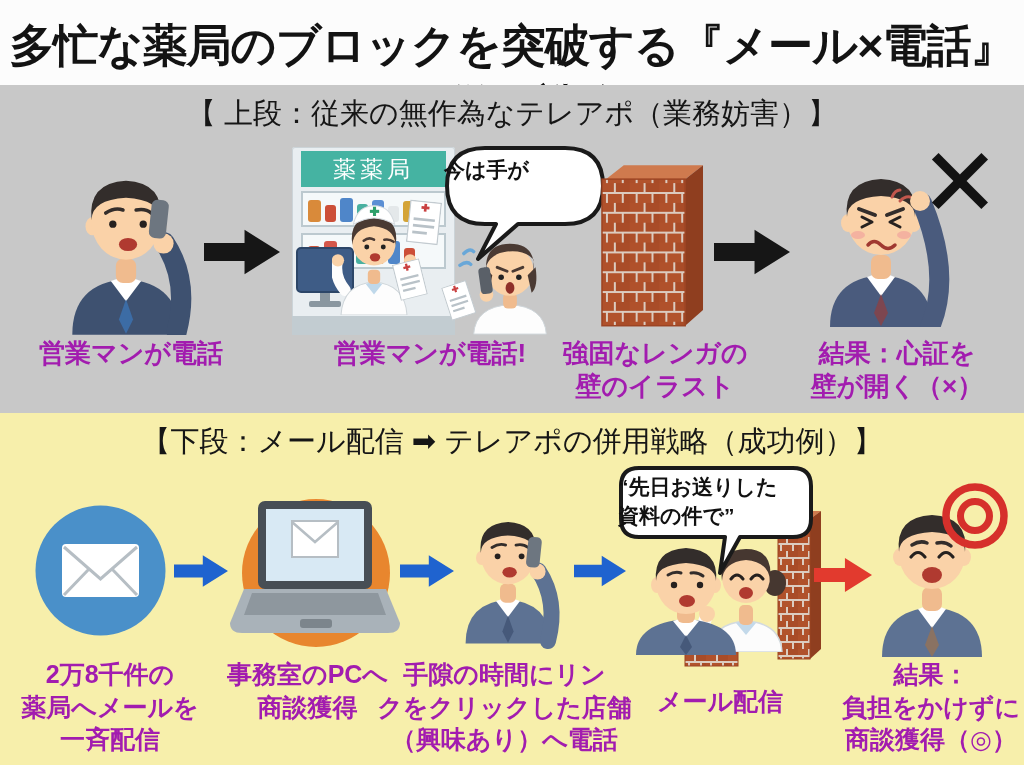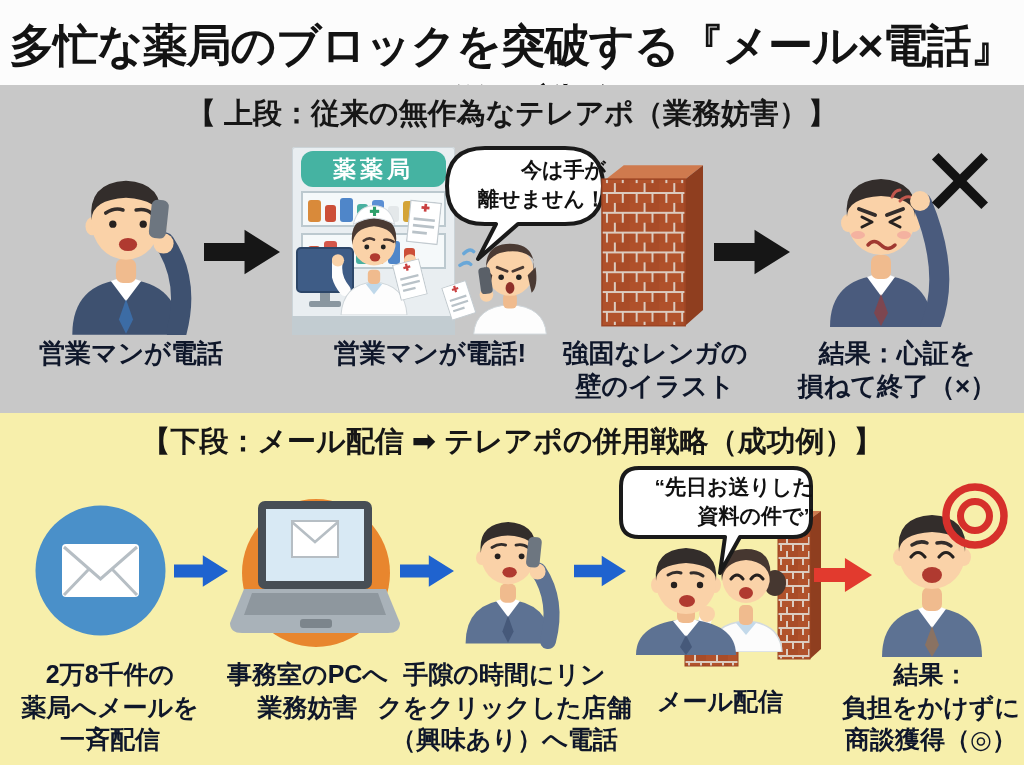--- a/index.html
+++ b/index.html
@@ -5,39 +5,39 @@
   *{margin:0;padding:0;box-sizing:border-box}
   body{width:1024px;height:765px;overflow:hidden;background:#fff;
        font-family:"Liberation Sans","DejaVu Sans",sans-serif;color:#141414}
   .canvas{position:relative;width:1024px;height:765px;background:#fcfcfc}
   .title{position:absolute;top:16px;left:0;width:100%;text-align:center;
          font-size:45px;font-weight:900;letter-spacing:-1px;color:#131313}
   .sec{position:absolute;left:0;width:1024px;overflow:hidden}
   .top-sec{top:85px;height:328px;background:#c8c8c8}
   .bottom-sec{top:413px;height:400px;background:#f7efab}
   .sec-header{position:absolute;top:9px;left:0;width:100%;text-align:center;
-              font-size:29px;font-weight:700;color:#161616}
+              font-size:29px;font-weight:400;color:#161616}
   .fig{position:absolute}
   .fig svg{width:100%;height:100%;display:block}
   .person{--skin:#fad2a8;--hair:#332d2b;--suit:#3e5170;--tie:#3c6ca5}
   .man-gray{--suit:#5d7293;--tie:#46597a}
   .man-upset{--suit:#4a5b7d;--tie:#7d4650}
   .man-happy{--suit:#5d7293;--tie:#8a7262}
-  .cap{position:absolute;text-align:center;font-weight:800;color:#0f172a}
+  .cap{position:absolute;text-align:center;font-weight:800;color:#a21caf}
   .top-sec .cap{font-size:26px;line-height:1.26}
   .bottom-sec .cap{font-size:25px;line-height:1.3}
   .bubble{position:absolute}
   .bubble svg{position:absolute;left:0;top:0;width:100%;height:100%}
-  .bubble-text{position:absolute;left:0;right:0;text-align:right;
+  .bubble-text{position:absolute;left:0;right:0;text-align:left;
                font-weight:800;font-size:21px;line-height:1.38;color:#111}
   .cross-mark{position:absolute;font-size:96px;font-weight:900;line-height:1;color:#121212;text-align:center}
   .store{position:absolute;left:292px;top:62px;width:163px;height:188px;
          background:#e9eef1;border-radius:3px;box-shadow:inset 0 0 0 1px #ccd4d8}
   .store-sign{position:absolute;left:9px;top:4px;width:145px;height:36px;background:#45b3a2;
-              border-radius:12px;color:#fff;font-size:23px;font-weight:700;text-align:center;
+              border-radius:0;color:#fff;font-size:23px;font-weight:400;text-align:center;
               line-height:36px;letter-spacing:4px}
   .shelf{position:absolute;left:9px;width:145px;height:36px;background:#f5f9fa;
          border:2px solid #bcc9cf;display:flex;align-items:flex-end;gap:4px;padding:3px 5px}
   .shelf i{display:block;border-radius:3px}
   .counter{position:absolute;left:0;bottom:0;width:100%;height:19px;background:#c2ccd1}
   .paper{position:absolute}
   .floor-strip{position:absolute;left:0;bottom:0;width:100%;height:7px;background:#e9e2a0}
 </style>
 </head>
 <body>
@@ -173,21 +173,20 @@
         <rect x="24" y="32" width="12" height="27" rx="4" fill="#5a6068" transform="rotate(-8 30 45)"></rect>
       </svg>
     </div>
 
     <div class="bubble" style="left:444px;top:60px;width:162px;height:120px">
       <svg viewBox="0 0 162 120">
         <path d="M41 3 H121 Q159 3 159 41 Q159 79 121 79 H74 L34 114 L52 79 H41 Q3 79 3 41 Q3 3 41 3 Z" fill="#fff" stroke="#1a1a1a" stroke-width="4" stroke-linejoin="round"></path>
       </svg>
       <div class="bubble-text" style="top:11px">
         <div>今は手が</div>
-        <div>離せません！</div>
       </div>
     </div>
 
     <div class="fig" style="left:600px;top:78px;width:104px;height:164px">
       <svg viewBox="0 0 105 165">
         <defs>
           <pattern id="bkA" width="30" height="20" patternUnits="userSpaceOnUse">
             <rect width="30" height="20" fill="#dcccc0"></rect>
             <rect x="0" y="0" width="14" height="9" fill="#b0512b"></rect>
             <rect x="16" y="0" width="14" height="9" fill="#a94c28"></rect>
@@ -236,21 +235,21 @@
     </div>
     <div class="cap" style="left:298px;top:252px;width:264px">
       <div>営業マンが電話!</div>
     </div>
     <div class="cap" style="left:545px;top:252px;width:220px">
       <div>強固なレンガの</div>
       <div>壁のイラスト</div>
     </div>
     <div class="cap" style="left:787px;top:252px;width:220px">
       <div>結果：心証を</div>
-      <div>損ねて終了（×）</div>
+      <div>壁が開く（×）</div>
     </div>
   </section>
 
   <section class="sec bottom-sec">
     <h2 class="sec-header">【下段：メール配信 ➡ テレアポの併用戦略（成功例）】</h2>
 
     <div class="fig" style="left:33px;top:90px;width:135px;height:135px">
       <svg viewBox="0 0 135 135">
         <circle cx="67.5" cy="67.5" r="65" fill="#4a90c9"></circle>
         <rect x="29" y="41" width="77" height="53" rx="4" fill="#fff"></rect>
@@ -415,21 +414,21 @@
       </svg>
     </div>
 
     <div class="cap" style="left:5px;top:245px;width:210px">
       <div>2万8千件の</div>
       <div>薬局へメールを</div>
       <div>一斉配信</div>
     </div>
     <div class="cap" style="left:190px;top:245px;width:235px">
       <div>事務室のPCへ</div>
-      <div>業務妨害</div>
+      <div>商談獲得</div>
     </div>
     <div class="cap" style="left:372px;top:245px;width:265px">
       <div>手隙の時間にリン</div>
       <div>クをクリックした店舗</div>
       <div>（興味あり）へ電話</div>
     </div>
     <div class="cap" style="left:630px;top:272px;width:180px">
       <div>メール配信</div>
     </div>
     <div class="cap" style="left:826px;top:245px;width:210px">

